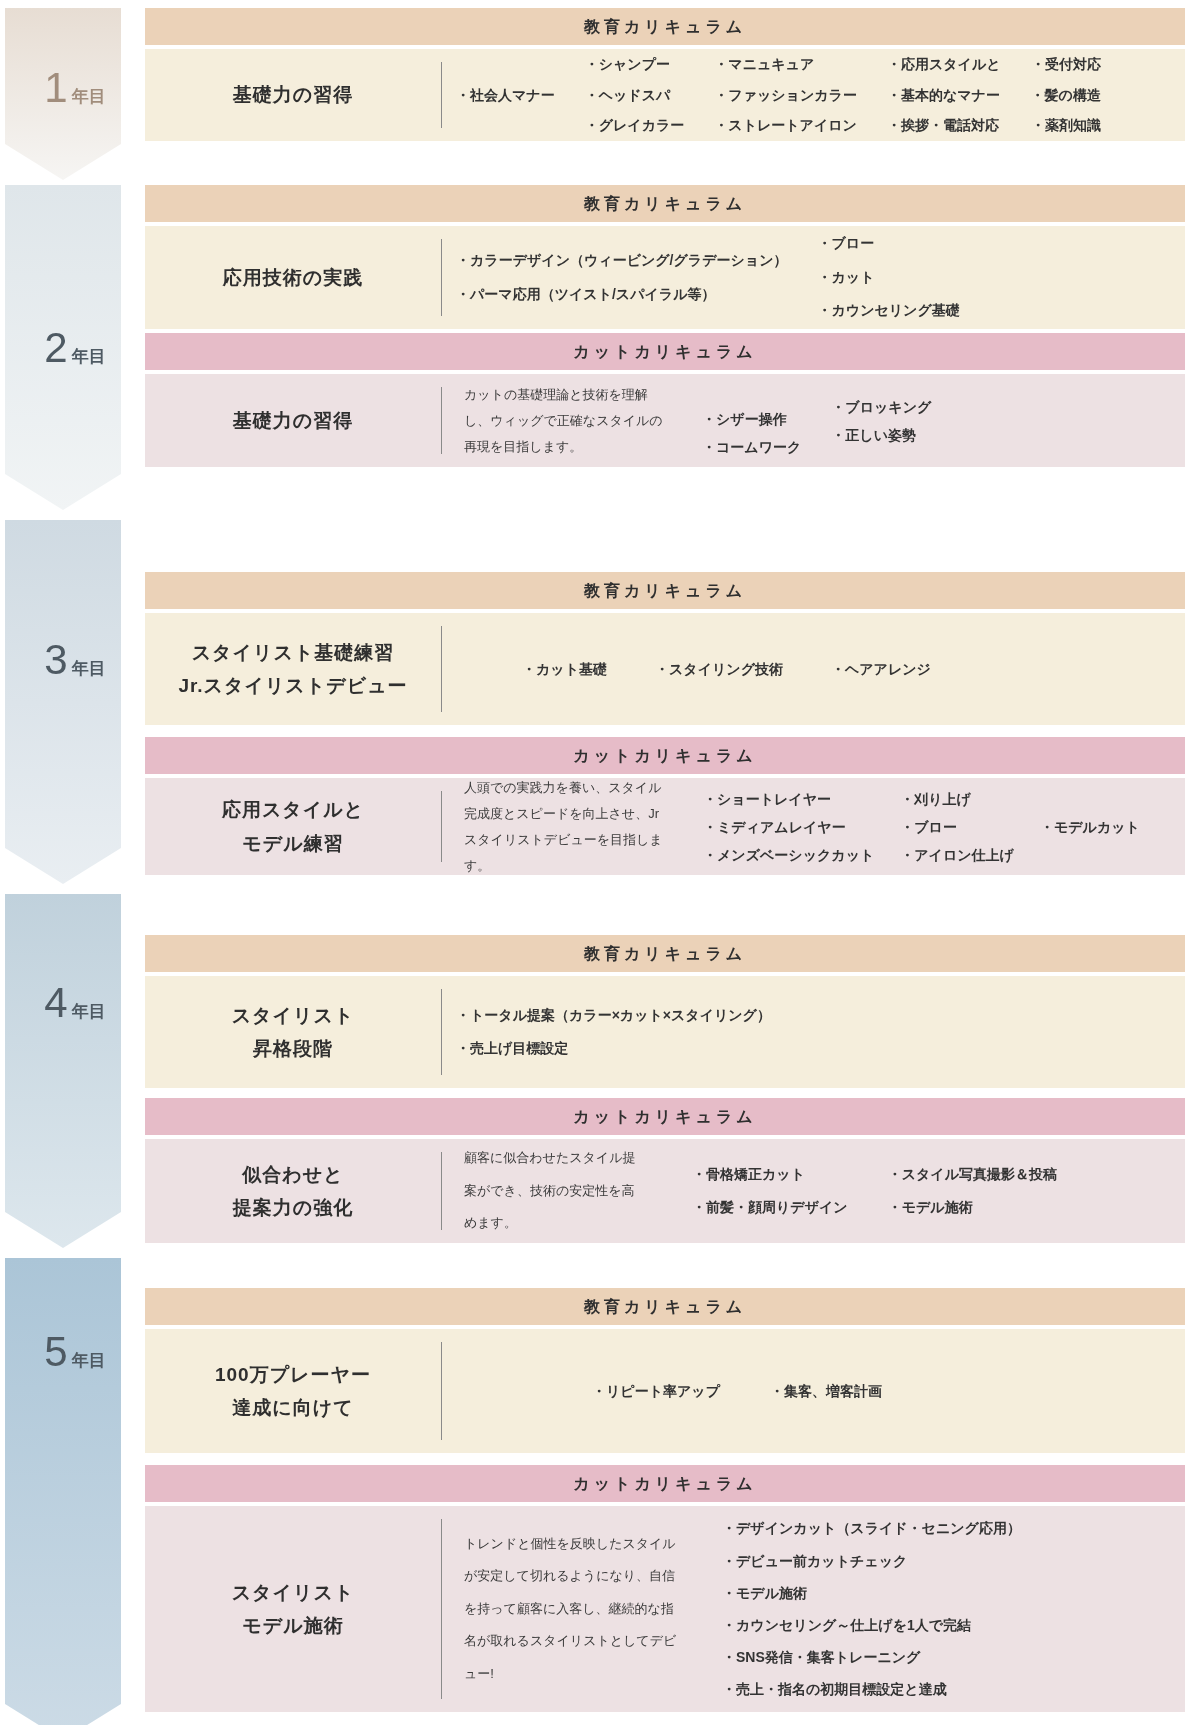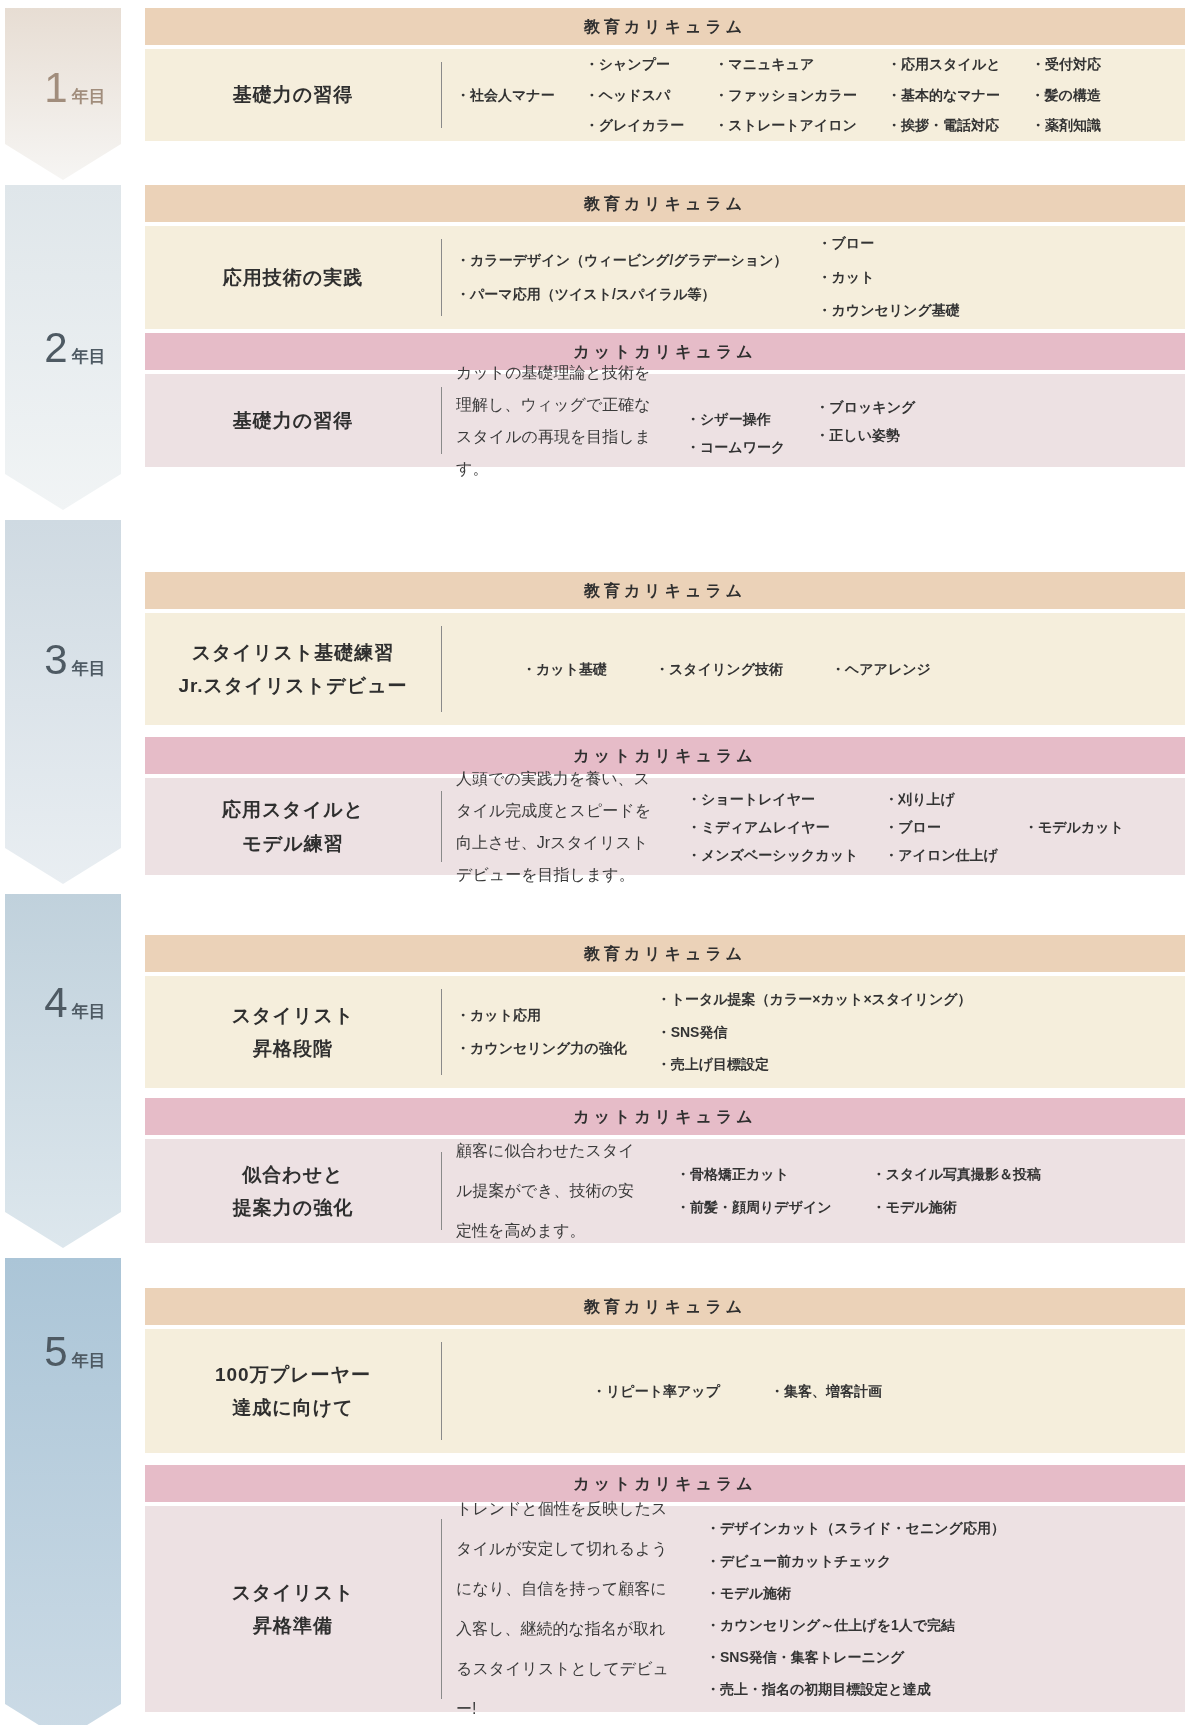--- a/index.html
+++ b/index.html
@@ -24,21 +24,21 @@
   .bheader.cut{background:var(--cut-h);}
   .bcontent{position:absolute;left:145px;width:1040px;display:flex;align-items:stretch;}
   .bcontent.edu{background:var(--edu-c);}
   .bcontent.cut{background:var(--cut-c);}
   .title{
     width:296px;flex:0 0 296px;display:flex;flex-direction:column;justify-content:center;
     text-align:center;font-size:19px;font-weight:bold;line-height:1.75;letter-spacing:1px;color:#2f2f2f;
   }
   .vdivider{width:1px;flex:0 0 1px;background:var(--div);margin:13px 0;}
   .items{flex:1;display:flex;align-items:center;gap:30px;padding:8px 14px 8px 14px;min-width:0;}
-  .desc{font-size:16px;font-weight:normal;margin:0;color:#3a3a3a;}
+  .desc{font-size:13px;font-weight:normal;margin:8px;color:#3a3a3a;}
   .col{font-size:14px;font-weight:bold;color:#333;white-space:nowrap;}
 </style>
 </head>
 <body>
 
 <div id="canvas">
     <div class="arrow" style="top: 8px; height: 172px; background: linear-gradient(rgb(231, 221, 211), rgb(246, 245, 243));"></div>
     <div class="year-label" style="top: 67px; color: rgb(161, 141, 124);"><span class="year-num">1</span><span class="year-suffix">年目</span></div>
     <div class="bheader edu" style="top: 8px;">教育カリキュラム</div>
     <div class="bcontent edu" style="top: 49px; height: 92px;">
@@ -159,26 +159,21 @@
     <div class="year-label" style="top: 982px; color: rgb(78, 90, 99);"><span class="year-num">4</span><span class="year-suffix">年目</span></div>
     <div class="bheader edu" style="top: 935px;">教育カリキュラム</div>
     <div class="bcontent edu" style="top: 976px; height: 112px;">
       <div class="title">
         <div>スタイリスト</div>
         <div>昇格段階</div>
       </div>
       <div class="vdivider"></div>
       <div class="items">
         <div class="col" style="line-height: 2.35;">
-          <div>・カット応用</div>
-          <div>・カウンセリング力の強化</div>
-        </div>
-        <div class="col" style="line-height: 2.35;">
           <div>・トータル提案（カラー×カット×スタイリング）</div>
-          <div>・SNS発信</div>
           <div>・売上げ目標設定</div>
         </div>
       </div>
     </div>
     <div class="bheader cut" style="top: 1098px;">カットカリキュラム</div>
     <div class="bcontent cut" style="top: 1139px; height: 104px;">
       <div class="title">
         <div>似合わせと</div>
         <div>提案力の強化</div>
       </div>
@@ -210,21 +205,21 @@
         </div>
         <div class="col" style="line-height: 2.2;">
           <div>・集客、増客計画</div>
         </div>
       </div>
     </div>
     <div class="bheader cut" style="top: 1465px;">カットカリキュラム</div>
     <div class="bcontent cut" style="top: 1506px; height: 206px;">
       <div class="title">
         <div>スタイリスト</div>
-        <div>昇格準備</div>
+        <div>モデル施術</div>
       </div>
       <div class="vdivider"></div>
       <div class="items">
         <div class="desc" style="width: 220px; flex: 0 0 220px; line-height: 2.5;">トレンドと個性を反映したスタイルが安定して切れるようになり、自信を持って顧客に入客し、継続的な指名が取れるスタイリストとしてデビュー!</div>
         <div class="col" style="line-height: 2.3;">
           <div>・デザインカット（スライド・セニング応用）</div>
           <div>・デビュー前カットチェック</div>
           <div>・モデル施術</div>
           <div>・カウンセリング～仕上げを1人で完結</div>
           <div>・SNS発信・集客トレーニング</div>

